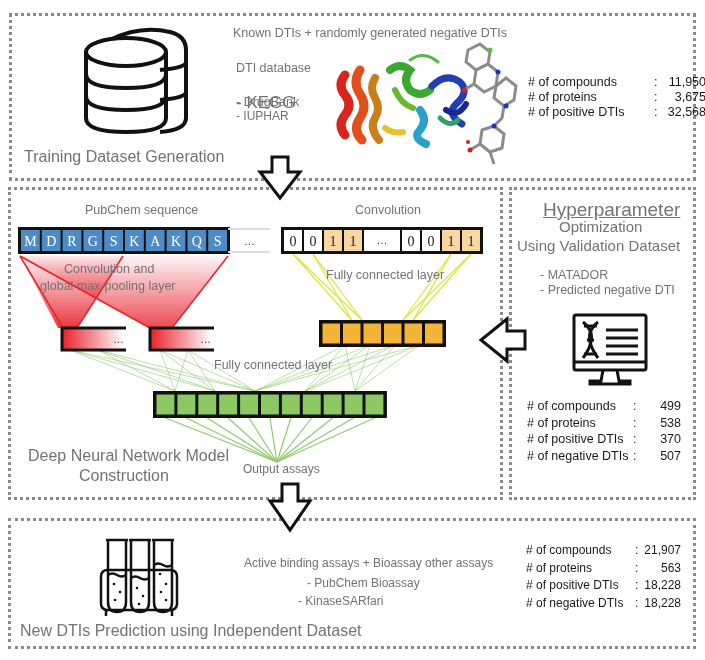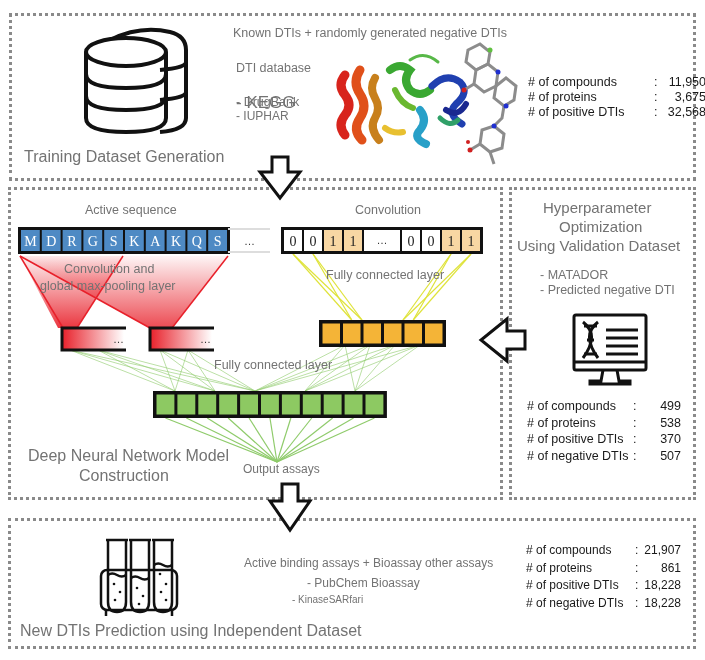--- a/index.html
+++ b/index.html
@@ -248,41 +248,41 @@
       <rect x="240.1" y="394.5" width="17.9" height="20" fill="#8dc962"></rect>
       <rect x="261" y="394.5" width="17.9" height="20" fill="#8dc962"></rect>
       <rect x="281.9" y="394.5" width="17.9" height="20" fill="#8dc962"></rect>
       <rect x="302.79999999999995" y="394.5" width="17.9" height="20" fill="#8dc962"></rect>
       <rect x="323.7" y="394.5" width="17.9" height="20" fill="#8dc962"></rect>
       <rect x="344.6" y="394.5" width="17.9" height="20" fill="#8dc962"></rect>
       <rect x="365.5" y="394.5" width="17.9" height="20" fill="#8dc962"></rect>
     </g>
 </svg>
 
-<div class="t" style="left:85px;top:203px;font-size:12.5px;">Active sequence</div>
+<div class="t" style="left:85px;top:203px;font-size:12.5px;">PubChem sequence</div>
 <div class="t" style="left:355px;top:203px;font-size:12.5px;">Convolution</div>
 <div class="t" style="left:64px;top:262px;font-size:12.5px;">Convolution and</div>
 <div class="t" style="left:40px;top:279px;font-size:12.5px;">global max-pooling layer</div>
 <div class="t" style="left:326px;top:268px;font-size:12.5px;">Fully connected layer</div>
 <div class="t" style="left:214px;top:358px;font-size:12.5px;">Fully connected layer</div>
 <div class="t" style="left:243px;top:462px;font-size:12px;">Output assays</div>
 <div class="t title" style="left:28px;top:447px;font-size:16px;">Deep Neural Network Model</div>
 <div class="t title" style="left:79px;top:467px;font-size:16px;">Construction</div>
 
 <svg width="705" height="660" style="pointer-events:none">
   <path d="M272 157 L288 157 L288 172 L300 172 L280 198 L260 172 L272 172 Z" fill="#fff" stroke="#111" stroke-width="3" stroke-linejoin="miter"></path>
 </svg>
 <svg width="705" height="660" style="pointer-events:none">
   <path d="M282 484 L298 484 L298 501 L310 501 L290 530 L270 501 L282 501 Z" fill="#fff" stroke="#111" stroke-width="3"></path>
 </svg>
 <svg width="705" height="660" style="pointer-events:none">
   <path d="M525 331 L525 349 L507 349 L507 361 L481 340 L507 319 L507 331 Z" fill="#fff" stroke="#111" stroke-width="3"></path>
 </svg>
 
-<div class="t" style="left:543px;top:199px;font-size:15px;">Hyperparameter</div>
+<div class="t" style="left:543px;top:199px;font-size:19px;text-decoration:underline;">Hyperparameter</div>
 <div class="t" style="left:559px;top:218px;font-size:15px;">Optimization</div>
 <div class="t" style="left:517px;top:237px;font-size:15px;">Using Validation Dataset</div>
 <div class="t" style="left:540px;top:268px;font-size:12.5px;">- MATADOR</div>
 <div class="t" style="left:540px;top:283px;font-size:12.5px;text-align:right;">- Predicted negative DTI</div>
 <svg width="705" height="660" style="pointer-events:none">
   <g fill="none" stroke="#111" stroke-width="3">
     <rect x="574" y="315" width="72" height="55" rx="2"></rect>
     <line x1="574" y1="362" x2="646" y2="362"></line>
     <path d="M603 370 L601 381 L590 381 L590 384 L630 384 L630 381 L619 381 L617 370"></path>
     <path d="M583 322 Q600 335 583 358"></path>
@@ -343,31 +343,31 @@
       <circle cx="139" cy="604" r="1.3"></circle>
     <circle cx="160" cy="574" r="1.3"></circle>
       <circle cx="166" cy="584" r="1.3"></circle>
       <circle cx="161" cy="592" r="1.3"></circle>
       <circle cx="166" cy="600" r="1.3"></circle>
   </g>
 </svg>
 <div class="t title" style="left:20px;top:622px;font-size:16px;">New DTIs Prediction using Independent Dataset</div>
 <div class="t" style="left:244px;top:556px;font-size:12px;">Active binding assays + Bioassay other assays</div>
 <div class="t" style="left:307px;top:576px;font-size:12px;">- PubChem Bioassay</div>
-<div class="t" style="left:292px;top:594px;font-size:10px;">- KinaseSARfari</div>
+<div class="t" style="left:298px;top:594px;font-size:12px;">- KinaseSARfari</div>
 <div class="stats" style="left:526px;top:542px;line-height:17.5px;font-size:12px;">
   <div class="row">
     <span class="lbl" style="width:109px"># of compounds</span>
     <span class="col" style="width:8px">:</span>
     <span class="val" style="width:38px">21,907</span>
   </div>
   <div class="row">
     <span class="lbl" style="width:109px"># of proteins</span>
     <span class="col" style="width:8px">:</span>
-    <span class="val" style="width:38px">861</span>
+    <span class="val" style="width:38px">563</span>
   </div>
   <div class="row">
     <span class="lbl" style="width:109px"># of positive DTIs</span>
     <span class="col" style="width:8px">:</span>
     <span class="val" style="width:38px">18,228</span>
   </div>
   <div class="row">
     <span class="lbl" style="width:109px"># of negative DTIs</span>
     <span class="col" style="width:8px">:</span>
     <span class="val" style="width:38px">18,228</span>

